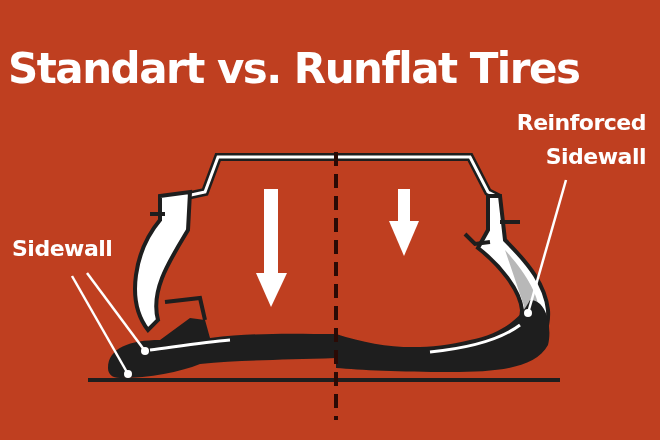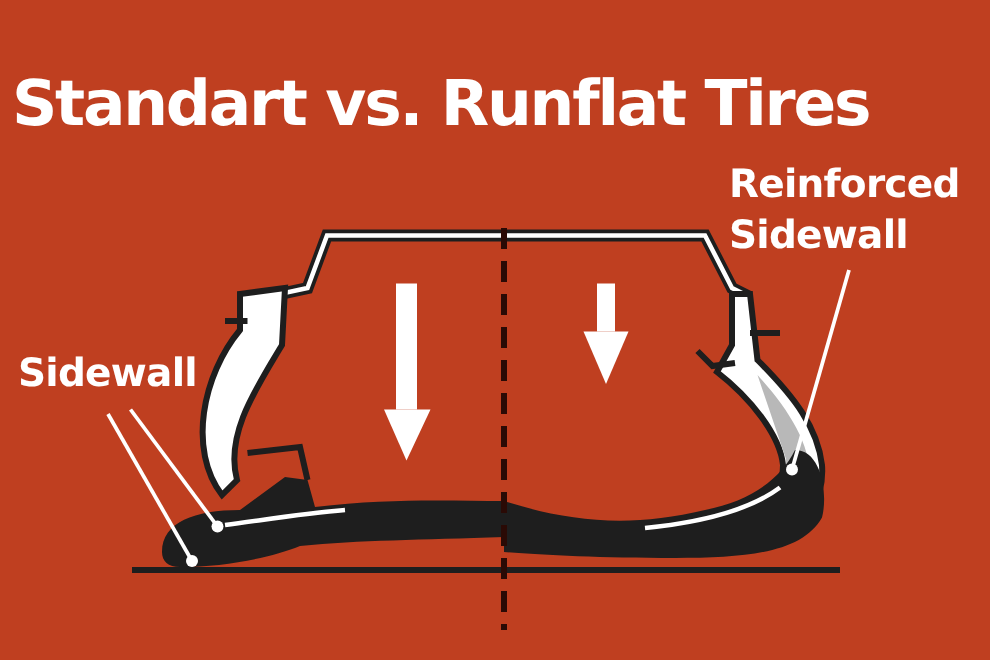--- a/index.html
+++ b/index.html
@@ -1,18 +1,18 @@
 <!DOCTYPE html>
 <html><head>
 <meta charset="utf-8">
 <style>
   html, body { margin: 0; padding: 0; }
   body { width: 660px; height: 440px; background: #bf3f20; overflow: hidden; position: relative; font-family: "DejaVu Sans", sans-serif; }
   .title { position: absolute; left: 8px; top: 4px; color: #fff; font-size: 42px; font-weight: bold; letter-spacing: -1.5px; white-space: nowrap; margin-top: 40px; }
-  .label { position: absolute; color: #fff; font-size: 26px; font-weight: bold; letter-spacing: -0.5px; text-align: left; line-height: 34px; }
+  .label { position: absolute; color: #fff; font-size: 22px; font-weight: bold; letter-spacing: -0.5px; text-align: right; line-height: 34px; }
   .lbl-left { left: 12px; top: 232px; }
   .lbl-right { left: 486px; top: 106px; width: 160px; }
   svg { position: absolute; left: 0; top: 0; }
 </style>
 </head>
 <body>
 
 <svg width="660" height="440" viewBox="0 0 660 440">
 
   <line x1="88" y1="380" x2="560" y2="380" stroke="#1e1e1e" stroke-width="4"></line>

